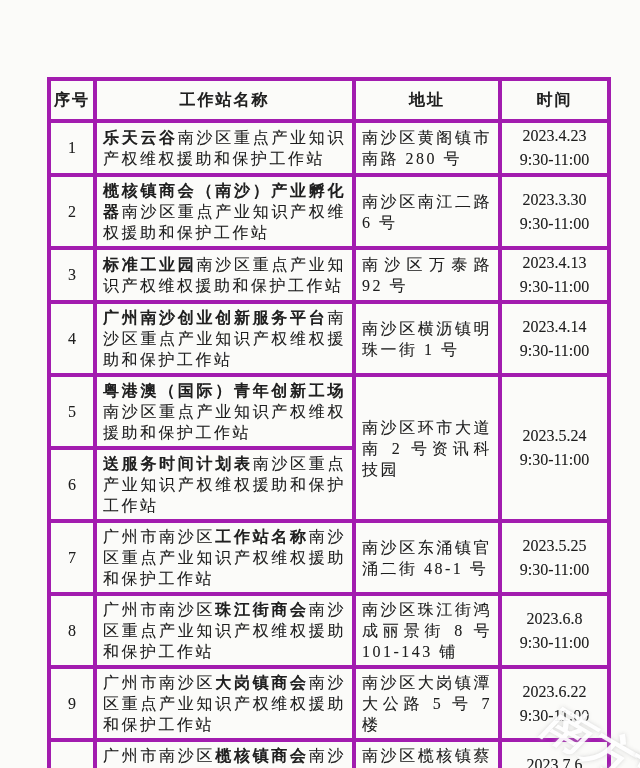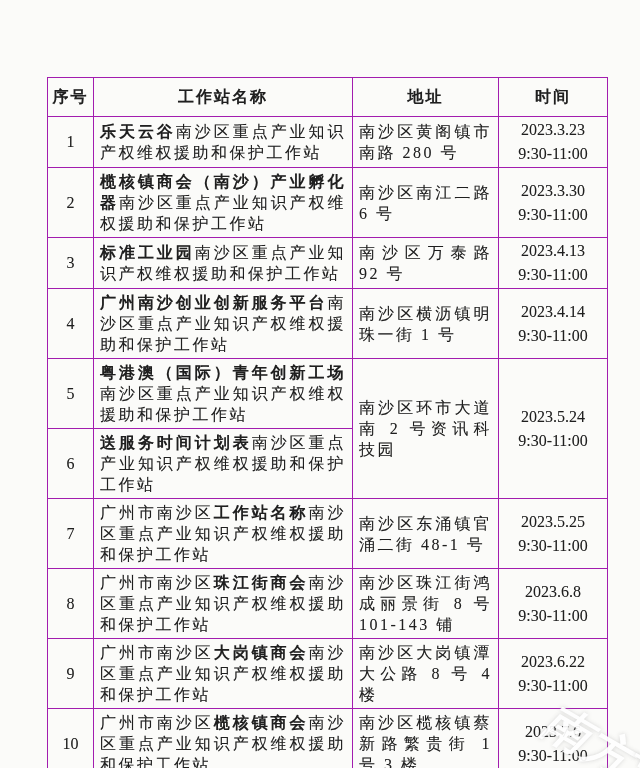--- a/index.html
+++ b/index.html
@@ -22,21 +22,21 @@
     position:absolute; left:47px; top:77px;
     width:560px;
     border-collapse:collapse; table-layout:fixed;
     background:transparent;
   }
   .col-no   { width:46px; }
   .col-name { width:259px; }
   .col-addr { width:146px; }
   .col-time { width:109px; }
   table.schedule th, table.schedule td {
-    border:1px solid #a21caf;
+    border:4px solid #a21caf;
     vertical-align:middle;
     text-shadow:0 0 0.6px rgba(60,60,60,0.35);
   }
   table.schedule th {
     height:36px;
     font-size:16px; font-weight:bold;
     text-align:center; letter-spacing:2px;
   }
   td.seq-cell {
     text-align:center; font-size:16px; letter-spacing:0;
@@ -87,21 +87,21 @@
           <th>地址</th>
           <th>时间</th>
         </tr>
     </thead>
     <tbody id="table-body">
         <tr>
           <td class="seq-cell">1</td>
           <td class="name-cell"><span class="bold">乐天云谷</span><span>南沙区重点产业知识产权维权援助和保护工作站</span></td>
           <td class="addr-cell">南沙区黄阁镇市南路 280 号</td>
           <td class="time-cell">
-            <div>2023.3.23</div>
+            <div>2023.4.23</div>
             <div>9:30-11:00</div>
           </td>
         </tr>
         <tr>
           <td class="seq-cell">2</td>
           <td class="name-cell"><span class="bold">榄核镇商会（南沙）产业孵化器</span><span>南沙区重点产业知识产权维权援助和保护工作站</span></td>
           <td class="addr-cell">南沙区南江二路 6 号</td>
           <td class="time-cell">
             <div>2023.3.30</div>
             <div>9:30-11:00</div>
@@ -152,21 +152,21 @@
           <td class="name-cell"><span>广州市南沙区</span><span class="bold">珠江街商会</span><span>南沙区重点产业知识产权维权援助和保护工作站</span></td>
           <td class="addr-cell">南沙区珠江街鸿成丽景街 8 号 101-143 铺</td>
           <td class="time-cell">
             <div>2023.6.8</div>
             <div>9:30-11:00</div>
           </td>
         </tr>
         <tr>
           <td class="seq-cell">9</td>
           <td class="name-cell"><span>广州市南沙区</span><span class="bold">大岗镇商会</span><span>南沙区重点产业知识产权维权援助和保护工作站</span></td>
-          <td class="addr-cell">南沙区大岗镇潭大公路 8 号 4 楼</td>
+          <td class="addr-cell">南沙区大岗镇潭大公路 5 号 7 楼</td>
           <td class="time-cell">
             <div>2023.6.22</div>
             <div>9:30-11:00</div>
           </td>
         </tr>
         <tr>
           <td class="seq-cell">10</td>
           <td class="name-cell"><span>广州市南沙区</span><span class="bold">榄核镇商会</span><span>南沙区重点产业知识产权维权援助和保护工作站</span></td>
           <td class="addr-cell">南沙区榄核镇蔡新路繁贵街 1 号 3 楼</td>
           <td class="time-cell">

